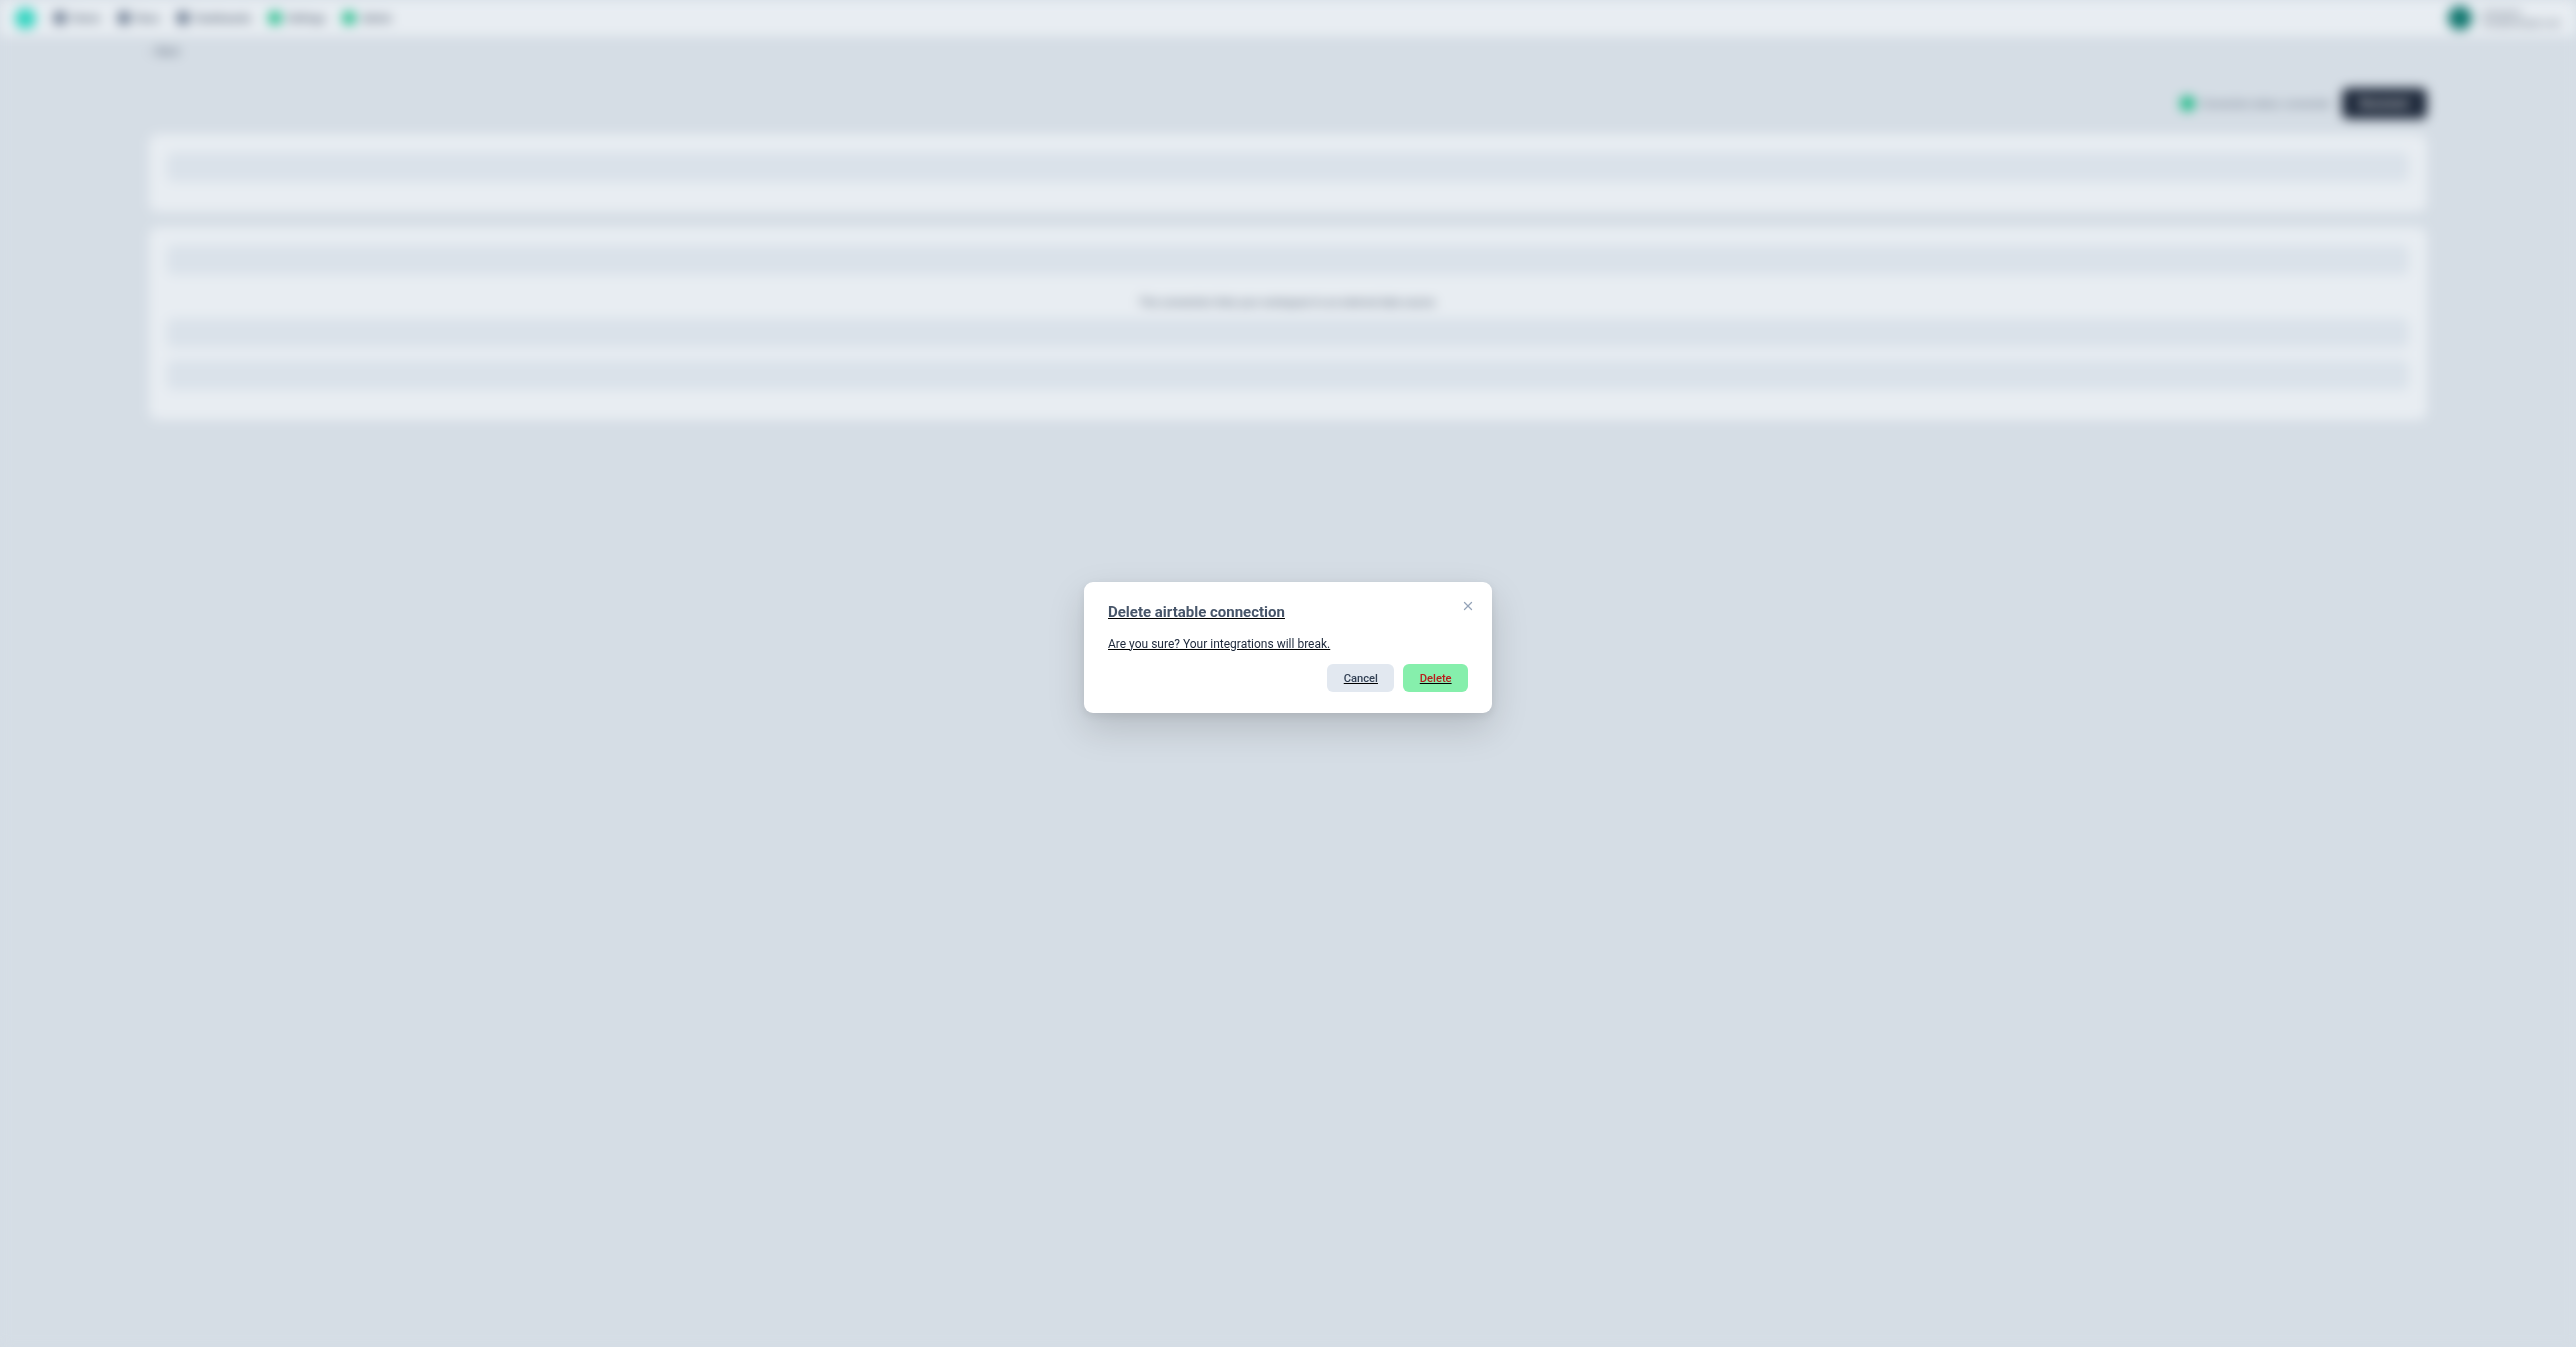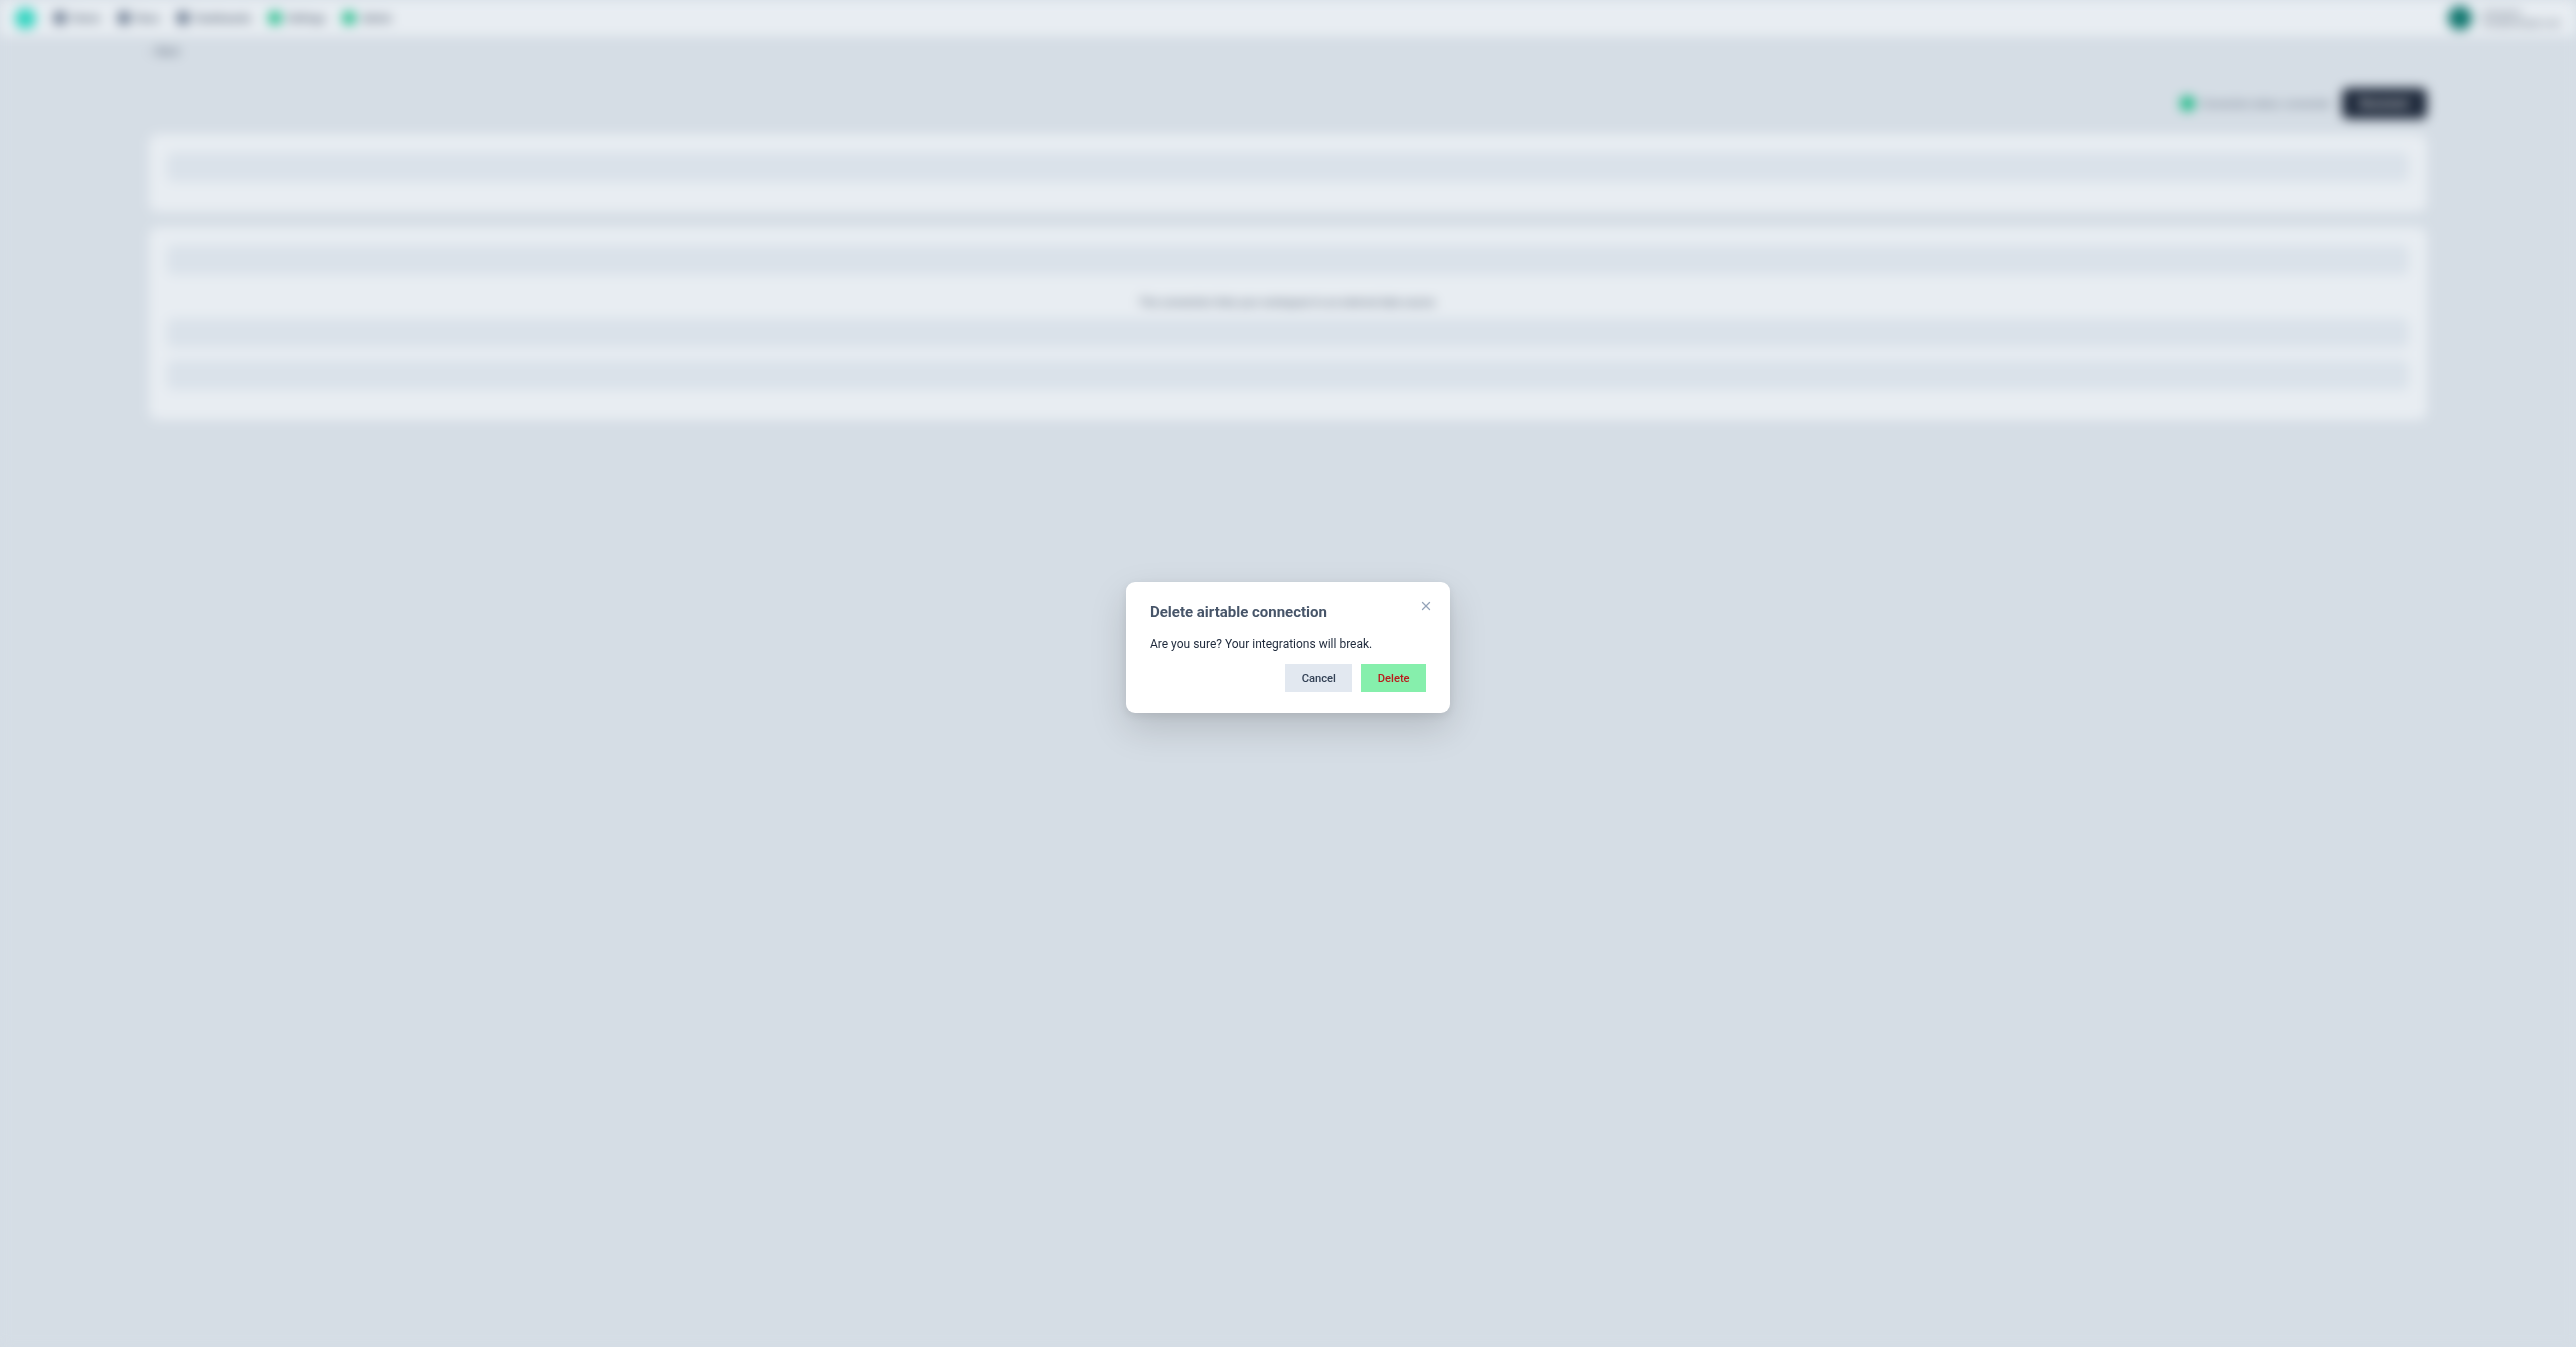--- a/index.html
+++ b/index.html
@@ -161,25 +161,26 @@
       inset: 0;
       display: flex;
       align-items: center;
       justify-content: center;
       z-index: 100;
     }
 
     .modal {
       background: #ffffff;
       border-radius: 9px;
-      width: 324px;
+      width: 408px;
       padding: 21px 24px 21px 24px;
       box-shadow: 0 15px 37px rgba(0, 0, 0, 0.15), 0 3px 9px rgba(0,0,0,0.08);
       position: relative;
       margin-top: -52px;
+      text-decoration: underline;
     }
 
     .modal-close {
       position: absolute;
       top: 15px;
       right: 15px;
       width: 18px;
       height: 18px;
       display: flex;
       align-items: center;
@@ -212,21 +213,21 @@
     }
 
     .modal-actions {
       display: flex;
       justify-content: flex-end;
       gap: 9px;
     }
 
     .btn {
       padding: 7.5px 16.4px;
-      border-radius: 0;
+      border-radius: 6px;
       font-size: 11.2px;
       font-weight: 500;
       border: none;
       cursor: pointer;
       font-family: inherit;
     }
 
     .btn-cancel {
       background: #e2e8f0;
       color: #334155;

